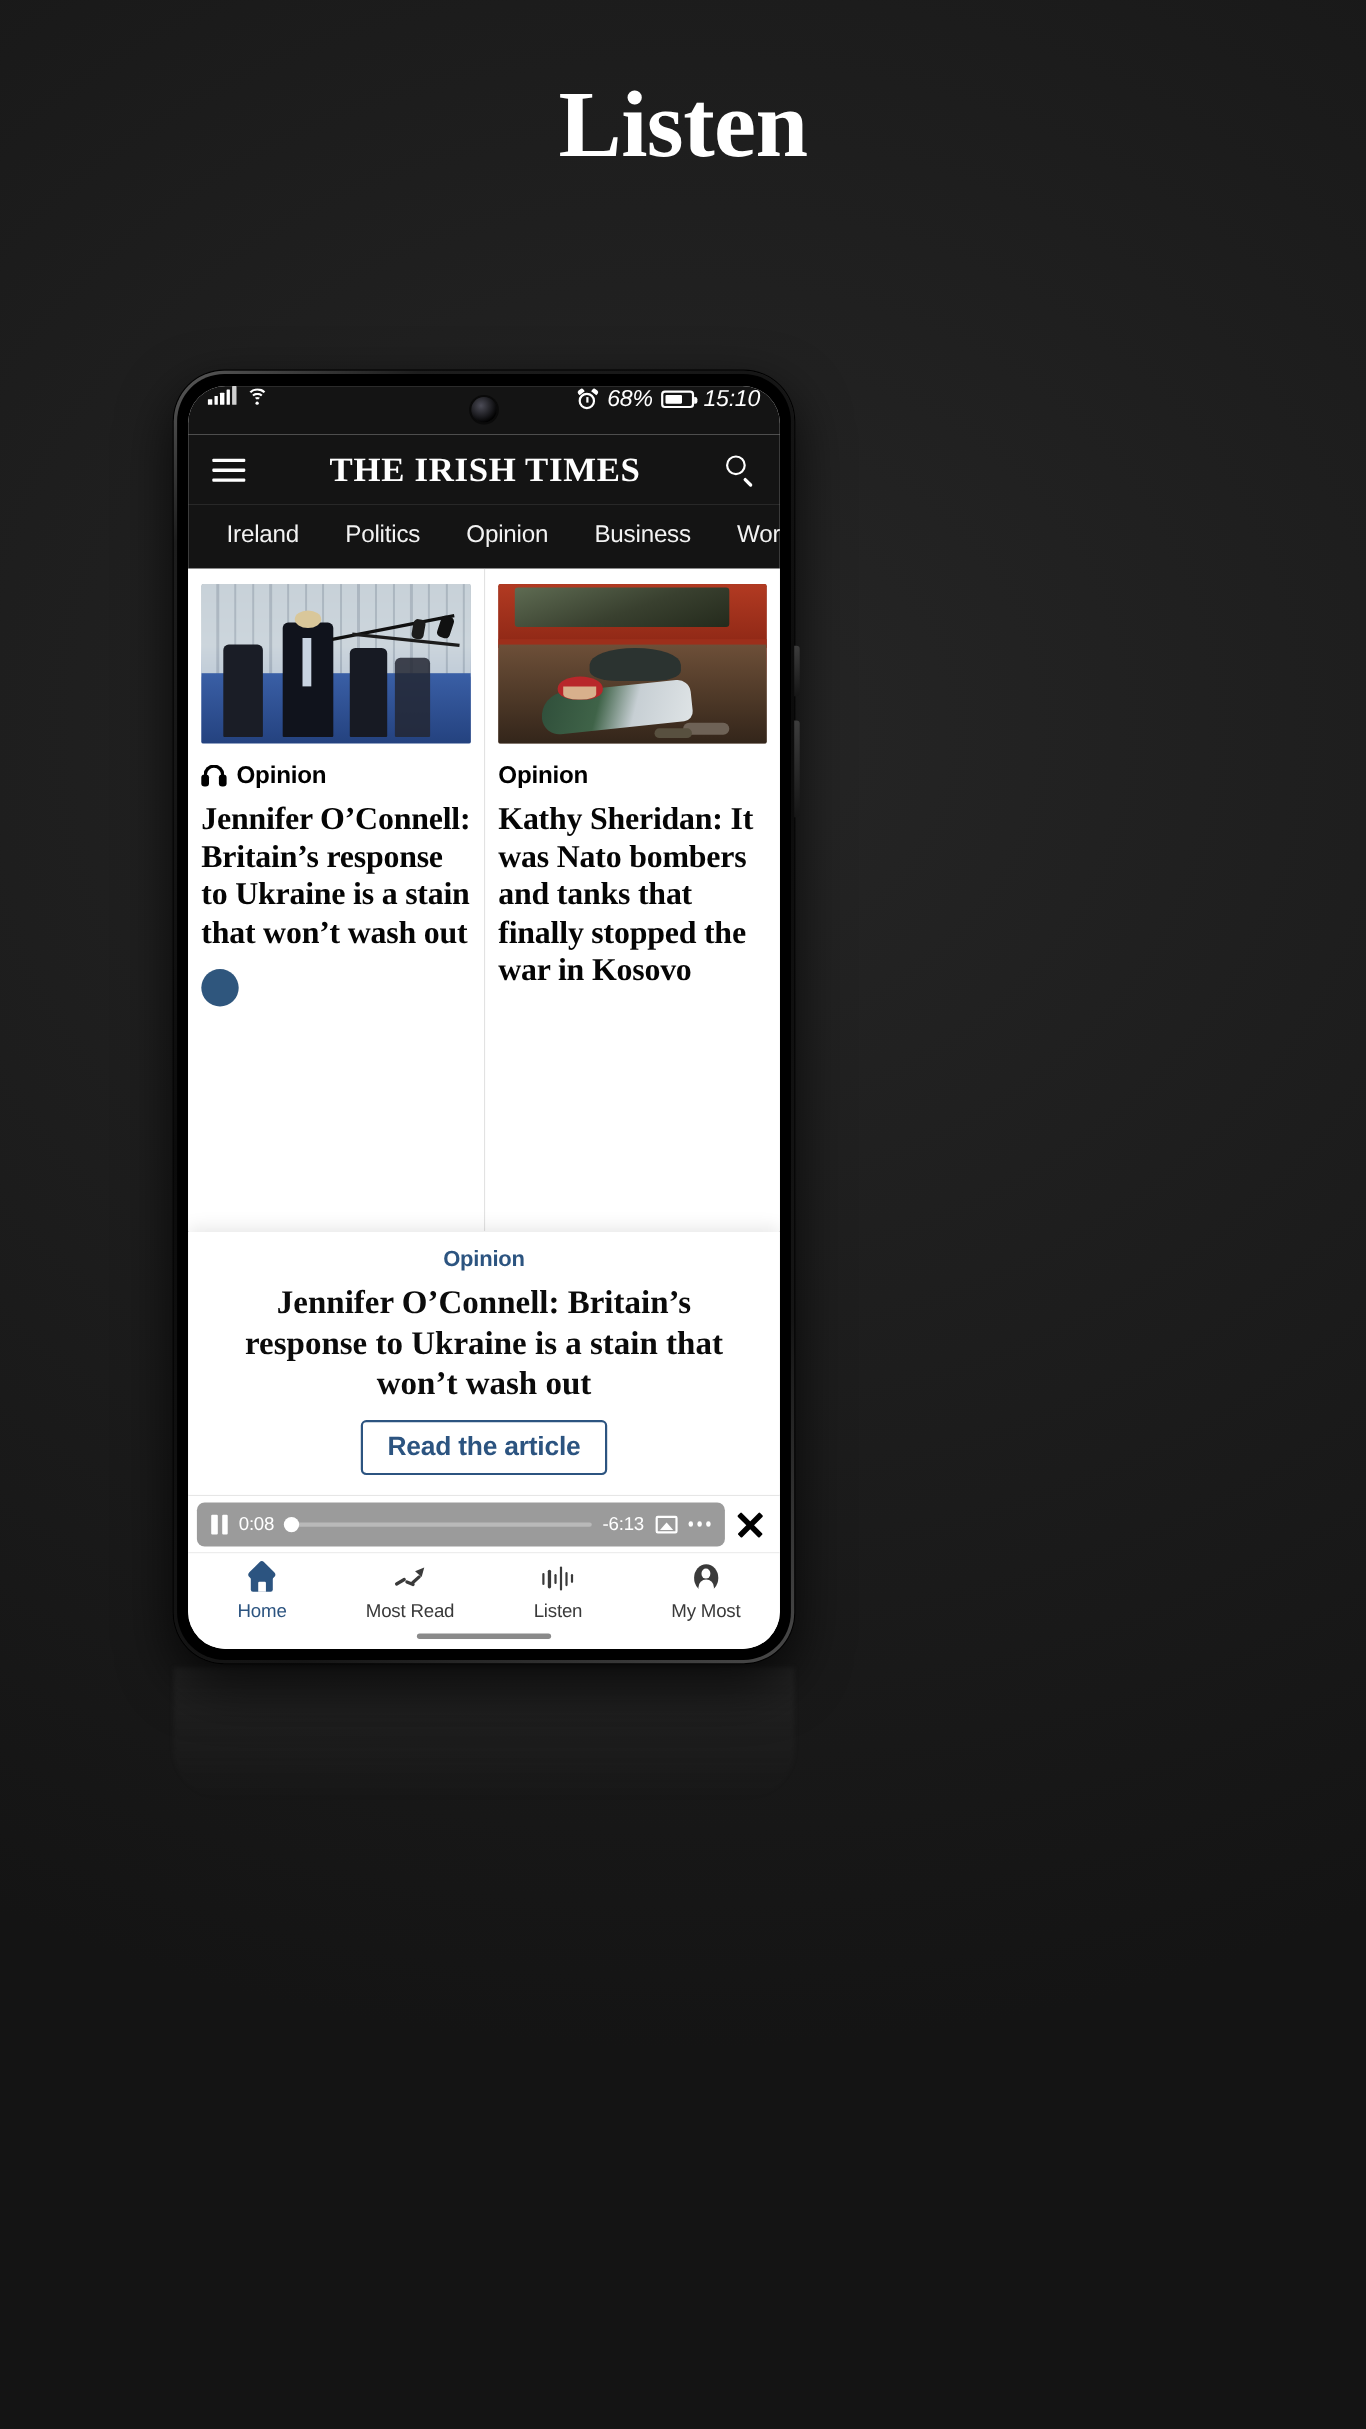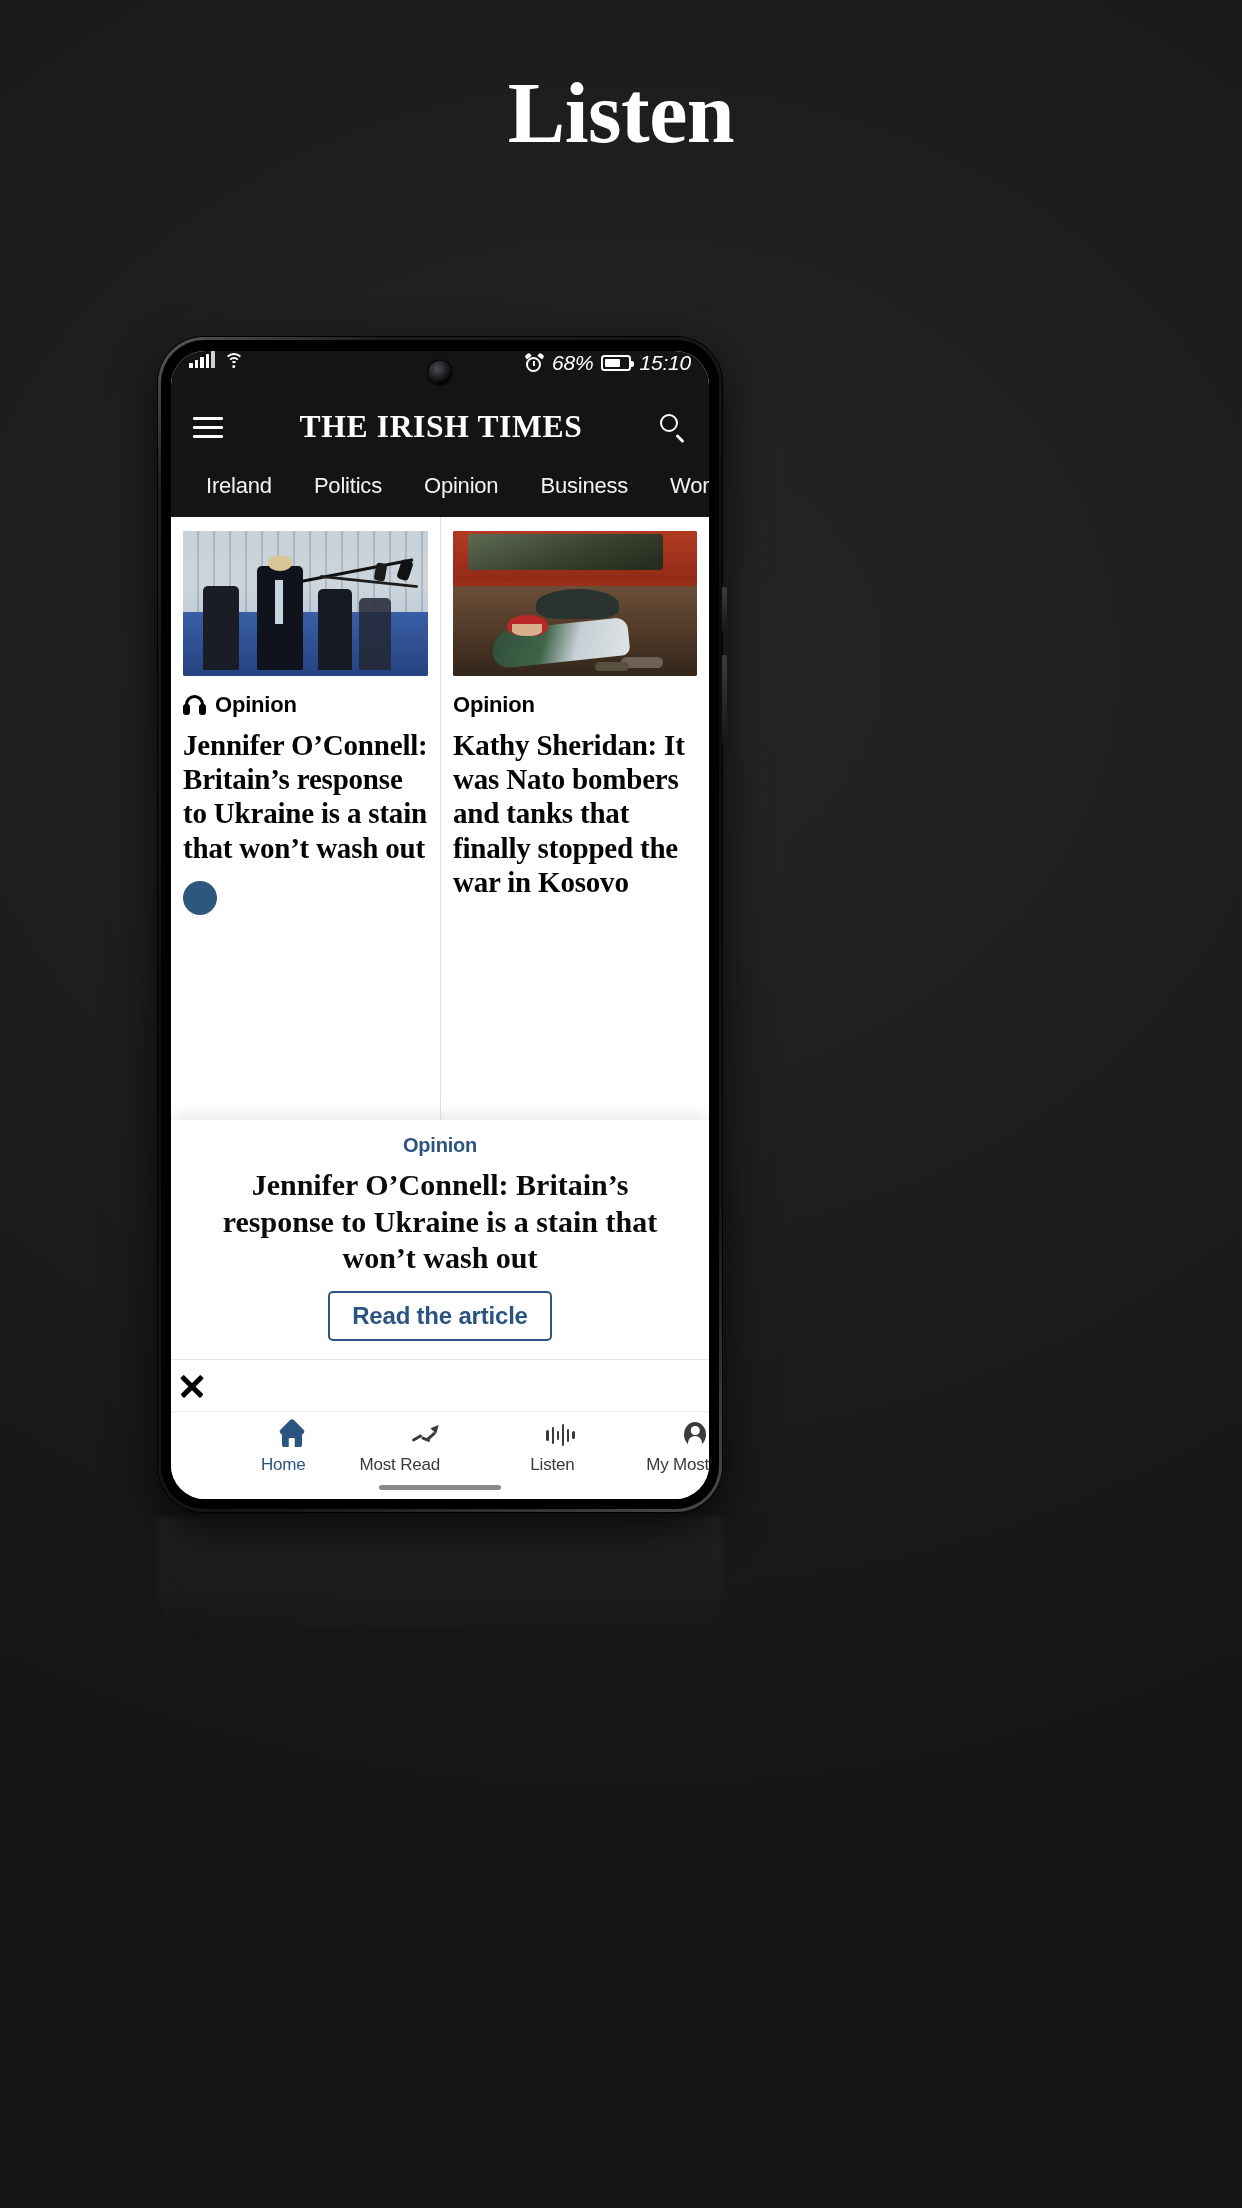--- a/index.html
+++ b/index.html
@@ -284,21 +284,21 @@
   .close-x i { position:absolute; left:-1px; top:11px; width: 28px; height: 4.5px; background:#000; border-radius:1px; }
   .close-x i:first-child { transform: rotate(45deg); }
   .close-x i:last-child { transform: rotate(-45deg); }
 
   
   .bottomnav {
     position: absolute; left:0; right:0; bottom: 0;
     height: 88px; background: #fff; border-top: 1px solid #ececec;
     display: flex; align-items: flex-start; padding-top: 10px;
   }
-  .navitem { flex:1; display:flex; flex-direction:column; align-items:flex-end; gap:7px; cursor:pointer; }
+  .navitem { flex:1; display:flex; flex-direction:column; align-items:center; gap:7px; cursor:pointer; }
   .navlabel { font-size: 17px; color: #3a3a3a; letter-spacing:-.2px; }
   .navitem.active .navlabel { color: #2c5480; }
   .ni { width: 28px; height: 26px; position: relative; }
   
   .ic-home .roof { position:absolute; left:50%; top:0; transform:translateX(-50%) rotate(45deg);
       width: 19px; height: 19px; background:#2c5480; border-radius:3px; }
   .ic-home .body { position:absolute; left:50%; bottom:1px; transform:translateX(-50%);
       width: 20px; height: 14px; background:#2c5480; border-radius:0 0 2px 2px;}
   .ic-home .door { position:absolute; left:50%; bottom:1px; transform:translateX(-50%);
       width: 6.5px; height: 9px; background:#fff; border-radius:1px 1px 0 0; z-index:2;}
@@ -455,20 +455,37 @@
           </div>
         </div>
 
         <div class="nowplaying">
           <div class="np-kicker">Opinion</div>
           <div class="np-title">Jennifer O’Connell: Britain’s response to Ukraine is a stain that won’t wash out</div>
           <div class="np-btn">Read the article</div>
         </div>
 
         <div class="miniplayer">
+          <div class="mp-pill">
+            <span class="pause">
+                <i></i>
+                <i></i>
+              </span>
+            <span class="mp-time">0:08</span>
+            <span class="scrub">
+                <span class="knob" style="left: 2%;"></span>
+              </span>
+            <span class="mp-time">-6:13</span>
+            <span class="cast"></span>
+            <span class="dots">
+                <i></i>
+                <i></i>
+                <i></i>
+              </span>
+          </div>
           <span class="close-x">
               <i></i>
               <i></i>
             </span>
         </div>
 
         <div class="bottomnav">
           <div class="navitem active">
             <span class="ni ic-home">
               <span class="roof"></span>

